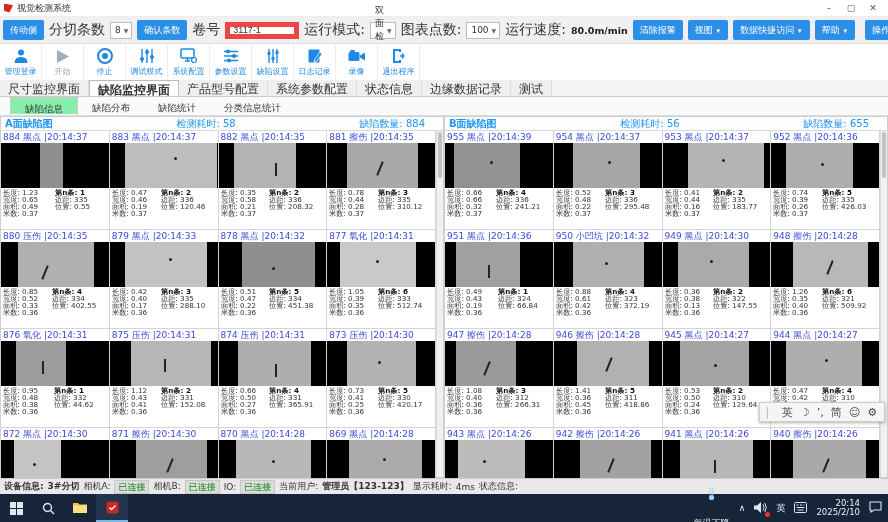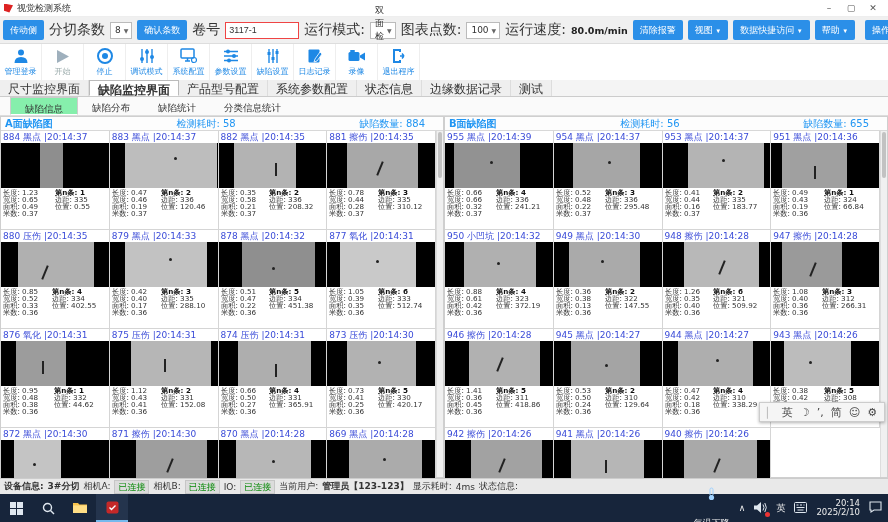--- a/index.html
+++ b/index.html
@@ -11,21 +11,21 @@
   .logo { width:9px; height:9px; background:#d22; margin-right:4px; clip-path:polygon(0 0,100% 20%,60% 100%,0 80%); }
   .title-text { font-size:9px; color:#333; flex:1; }
   .winbtn { width:22px; height:15px; text-align:center; font-size:9px; color:#555; line-height:15px; cursor:default; }
 
   
   .toolbar1 { position:absolute; top:17px; left:0; right:0; height:27px; background:#f0f0f0; display:flex; align-items:center; gap:5px; padding:0 3px; border-bottom:1px solid #ddd; }
   .btn-blue { background:#2b8fe8; color:#fff; font-size:9px; border:none; border-radius:2px; height:20px; padding:0 7px; white-space:nowrap; }
   .tb-label { font-size:14px; color:#333; white-space:nowrap;text-align:right; }
   .combo { background:#fff; border:1px solid #bbb; height:17px; display:flex; align-items:center; font-size:9px; color:#333; padding-left:4px; }
   .combo .car { margin-left:auto; font-size:6px; color:#666; padding:0 3px; }
-  .tb-input { width:74px; height:17px; border:1px solid #ef4444; font-size:9px; padding:0 3px; color:#333; }
+  .tb-input { width:74px; height:17px; border:5px solid #ef4444; font-size:9px; padding:0 3px; color:#333; }
   .tb-value { font-size:9.5px; color:#222; font-weight:bold; white-space:nowrap; }
   .spacer { flex:1; }
 
   
   .toolbar2 { position:absolute; top:44px; left:0; right:0; height:36px; background:#fff; display:flex; align-items:stretch; }
   .tb2-item { width:42px; display:flex; flex-direction:column; align-items:center; justify-content:center; border-right:1px solid #eee; cursor:pointer; }
   .tb2-item .ic { height:18px; display:flex; align-items:center; justify-content:center; }
   .tb2-item .lb { font-size:8px; color:#1e88e5; white-space:nowrap; margin-top:1px; }
   .tb2-item.disabled .lb { color:#9aa; }
 
@@ -485,20 +485,31 @@
     <div class="cell-img">
       <div class="strip" style="left: 24%; width: 70%; background: rgb(180, 180, 180);"></div>
       <div class="mark dot" style="left: 55%; top: 35%;"></div>
     </div>
     <div class="cell-foot">
       <div class="cf-col">长度: 0.41<br>宽度: 0.44<br>面积: 0.16<br>米数: 0.37</div>
       <div class="cf-col right"><span class="b">第n条: 2</span><br>边距: 335<br>位置: 183.77</div>
     </div>
   </div>
 
+  <div class="cell">
+    <div class="cell-head">952 黑点 |20:14:36</div>
+    <div class="cell-img">
+      <div class="strip" style="left: 14%; width: 62%; background: rgb(173, 173, 173);"></div>
+      <div class="mark dot" style="left: 46%; top: 45%;"></div>
+    </div>
+    <div class="cell-foot">
+      <div class="cf-col">长度: 0.74<br>宽度: 0.39<br>面积: 0.26<br>米数: 0.37</div>
+      <div class="cf-col right"><span class="b">第n条: 5</span><br>边距: 335<br>位置: 426.03</div>
+    </div>
+  </div>
 
   <div class="cell">
     <div class="cell-head">951 黑点 |20:14:36</div>
     <div class="cell-img">
       <div class="strip" style="left: 10%; width: 60%; background: rgb(160, 160, 160);"></div>
       <div class="mark vline" style="left: 40%; top: 50%;"></div>
     </div>
     <div class="cell-foot">
       <div class="cf-col">长度: 0.49<br>宽度: 0.43<br>面积: 0.19<br>米数: 0.36</div>
       <div class="cf-col right"><span class="b">第n条: 1</span><br>边距: 324<br>位置: 66.84</div>

